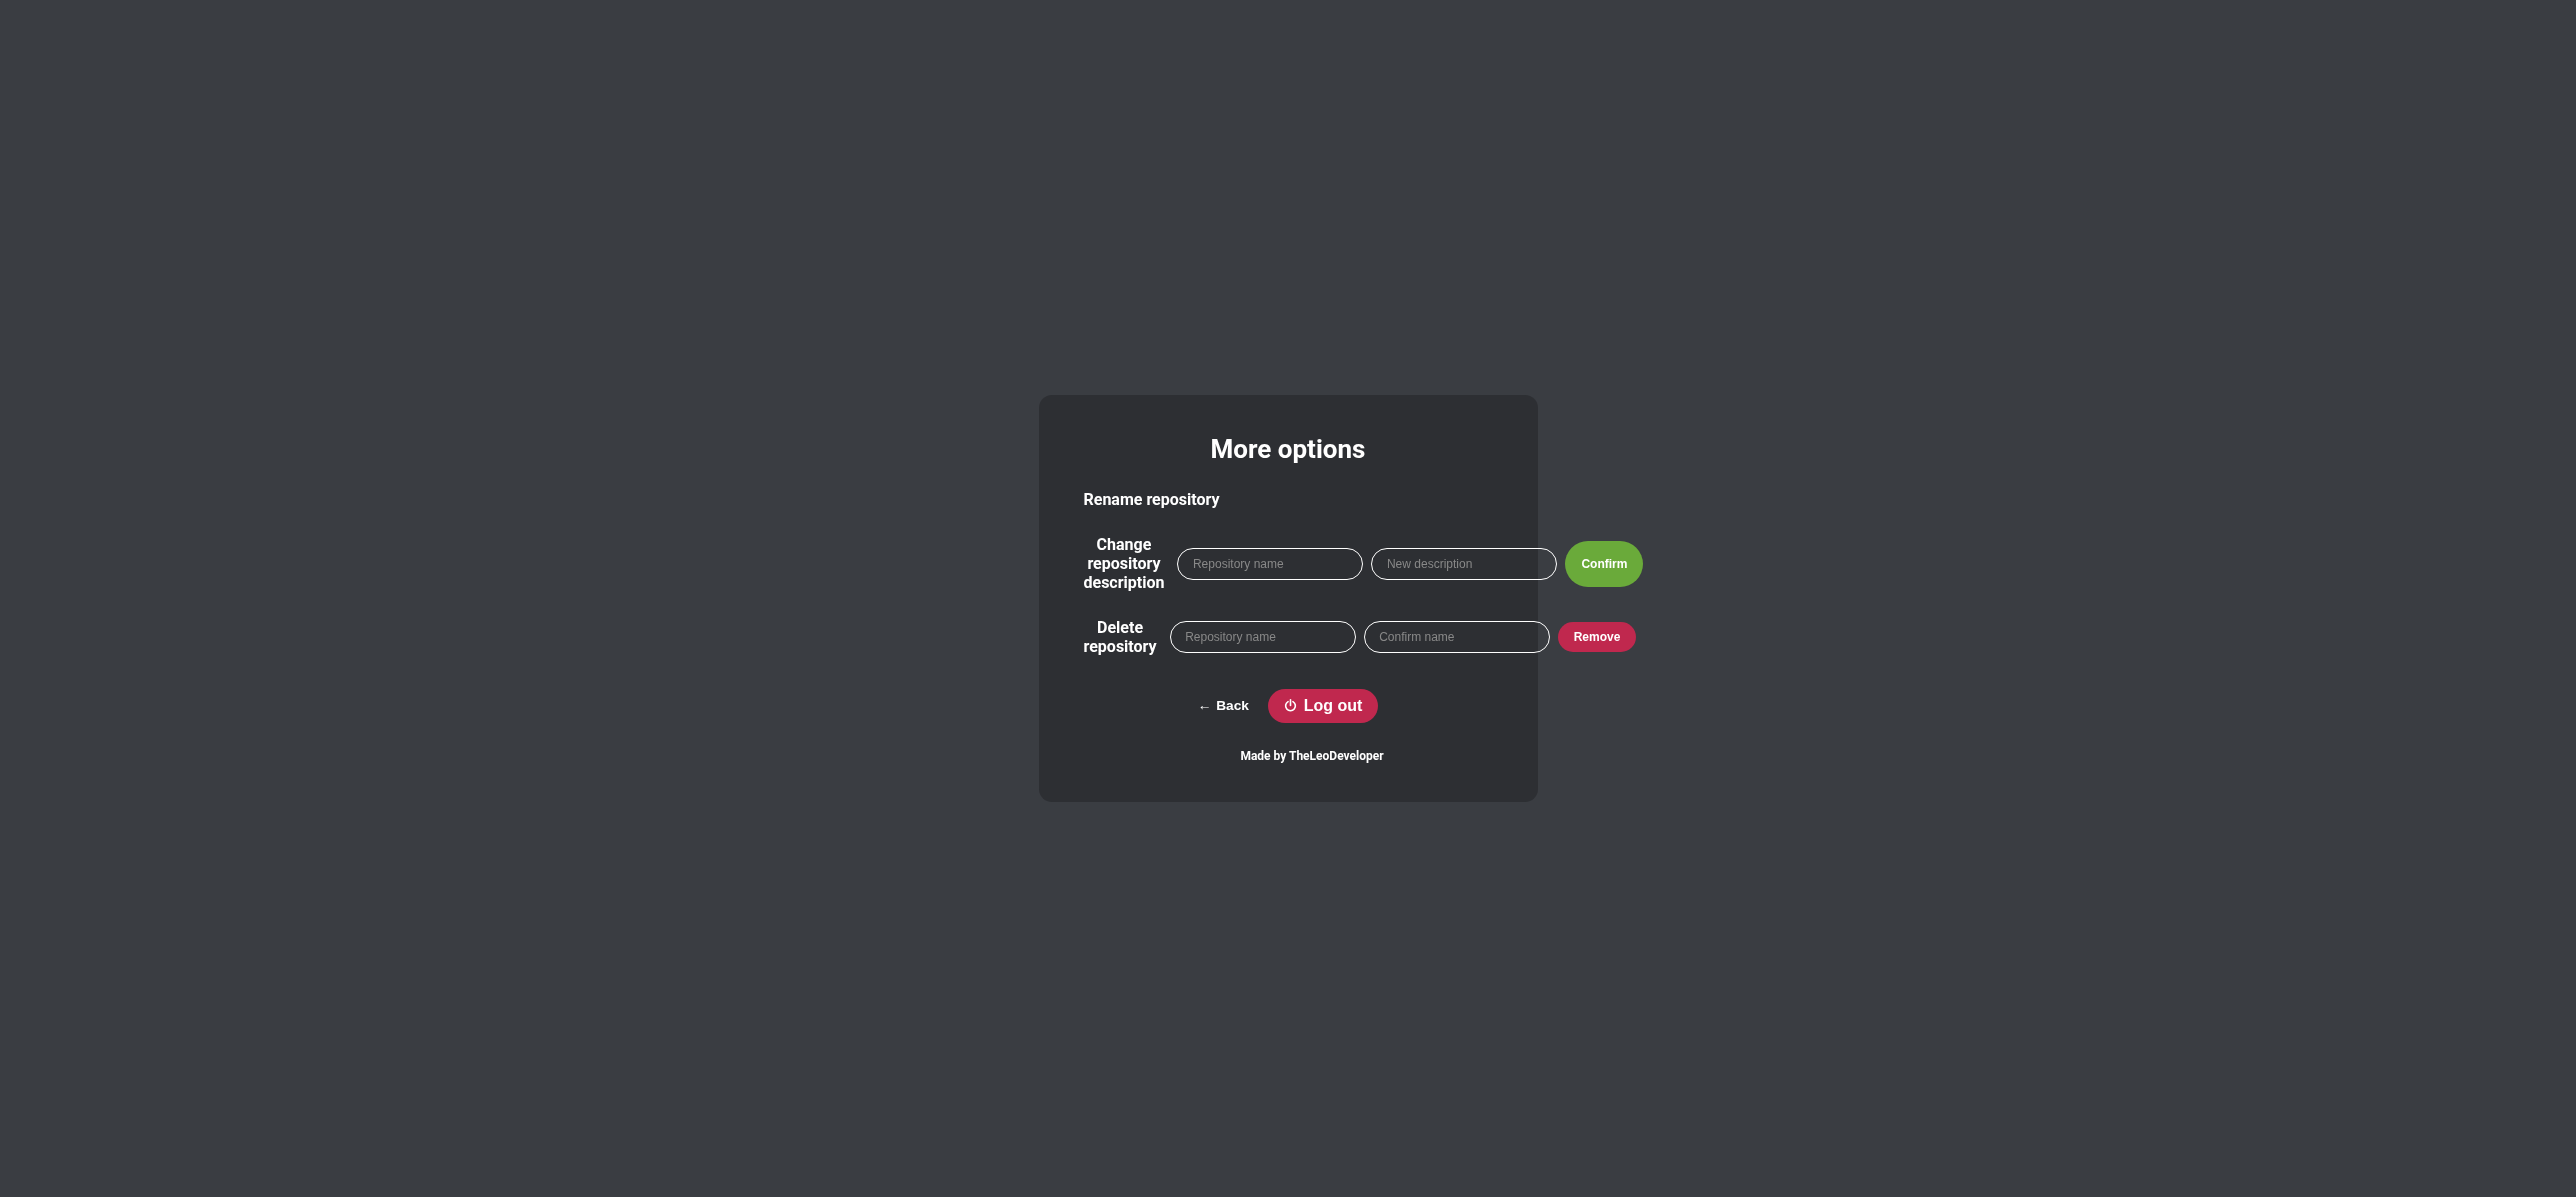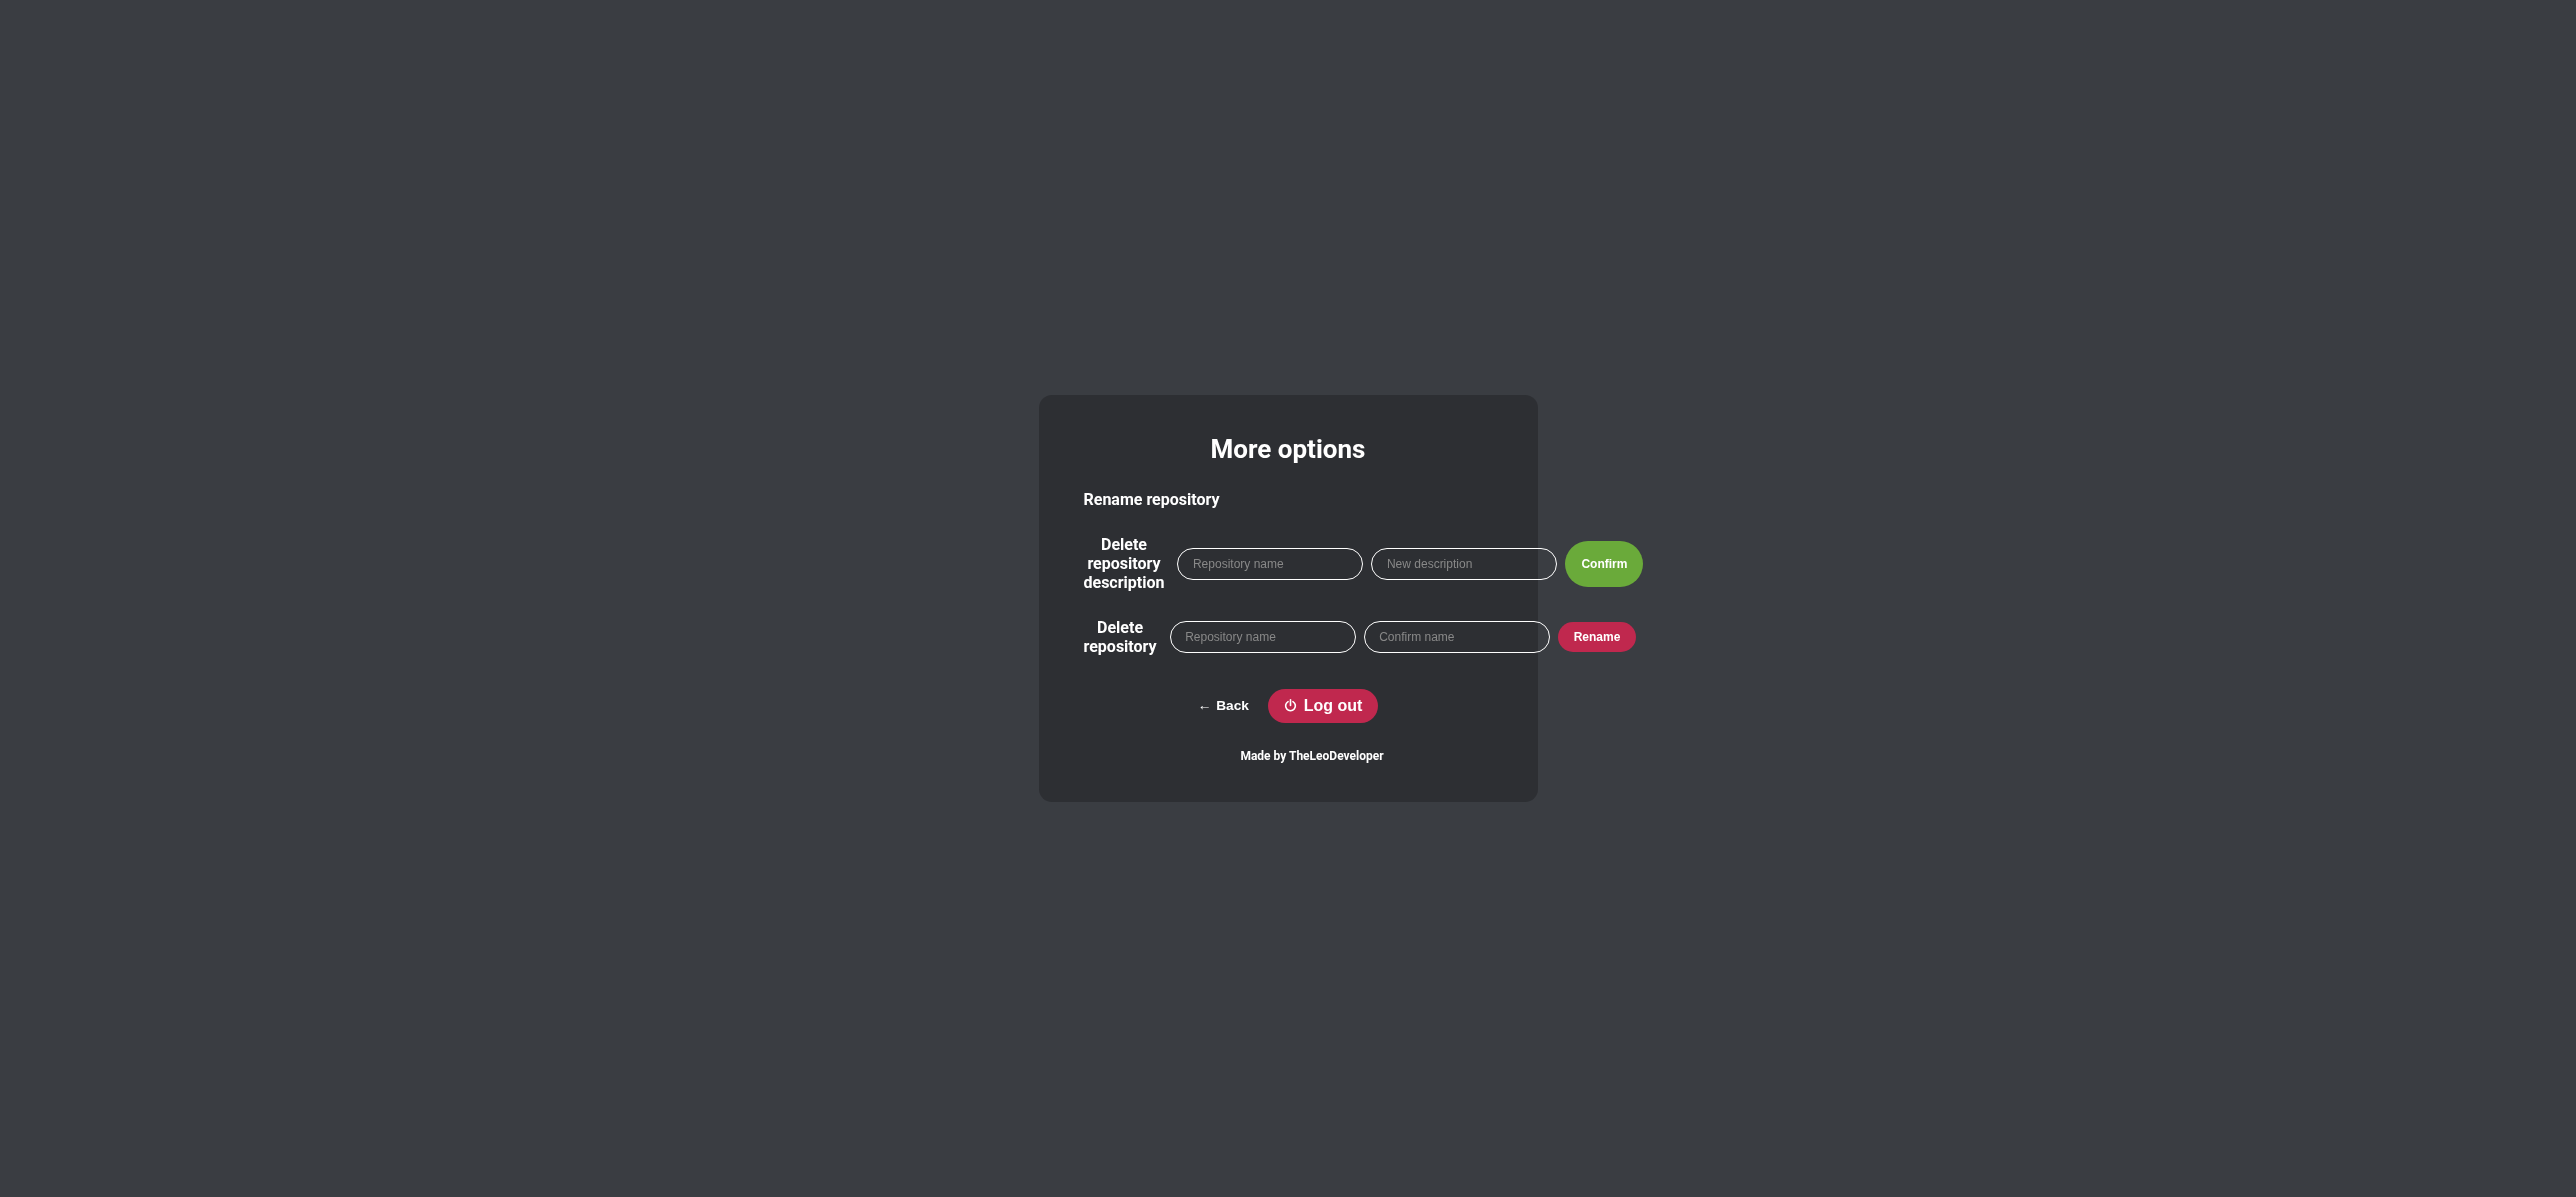--- a/index.html
+++ b/index.html
@@ -158,34 +158,34 @@
 <body>
 
 <div class="modal">
   <h1 class="modal-title">More options</h1>
 
   <div class="section">
     <h2 class="section-title">Rename repository</h2>
   </div>
 
   <div class="section">
-    <h2 class="section-title">Delete repository description</h2>
+    <h2 class="section-title">Change repository description</h2>
     <div class="input-row">
       <input class="input-field" type="text" placeholder="Repository name" style="">
       <input class="input-field" type="text" placeholder="New description" style="">
       <button class="btn-confirm">Confirm</button>
     </div>
   </div>
 
   <div class="section">
     <h2 class="section-title">Delete repository</h2>
     <div class="input-row">
       <input class="input-field" type="text" placeholder="Repository name" style="">
       <input class="input-field" type="text" placeholder="Confirm name" style="">
-      <button class="btn-remove">Rename</button>
+      <button class="btn-remove">Remove</button>
     </div>
   </div>
 
   <div class="footer-row">
     <button class="btn-back">
       <span>←</span>
       <span>Back</span>
     </button>
     <button class="btn-logout">
       <svg class="power-icon" viewBox="0 0 16 16" fill="none" xmlns="http://www.w3.org/2000/svg">

